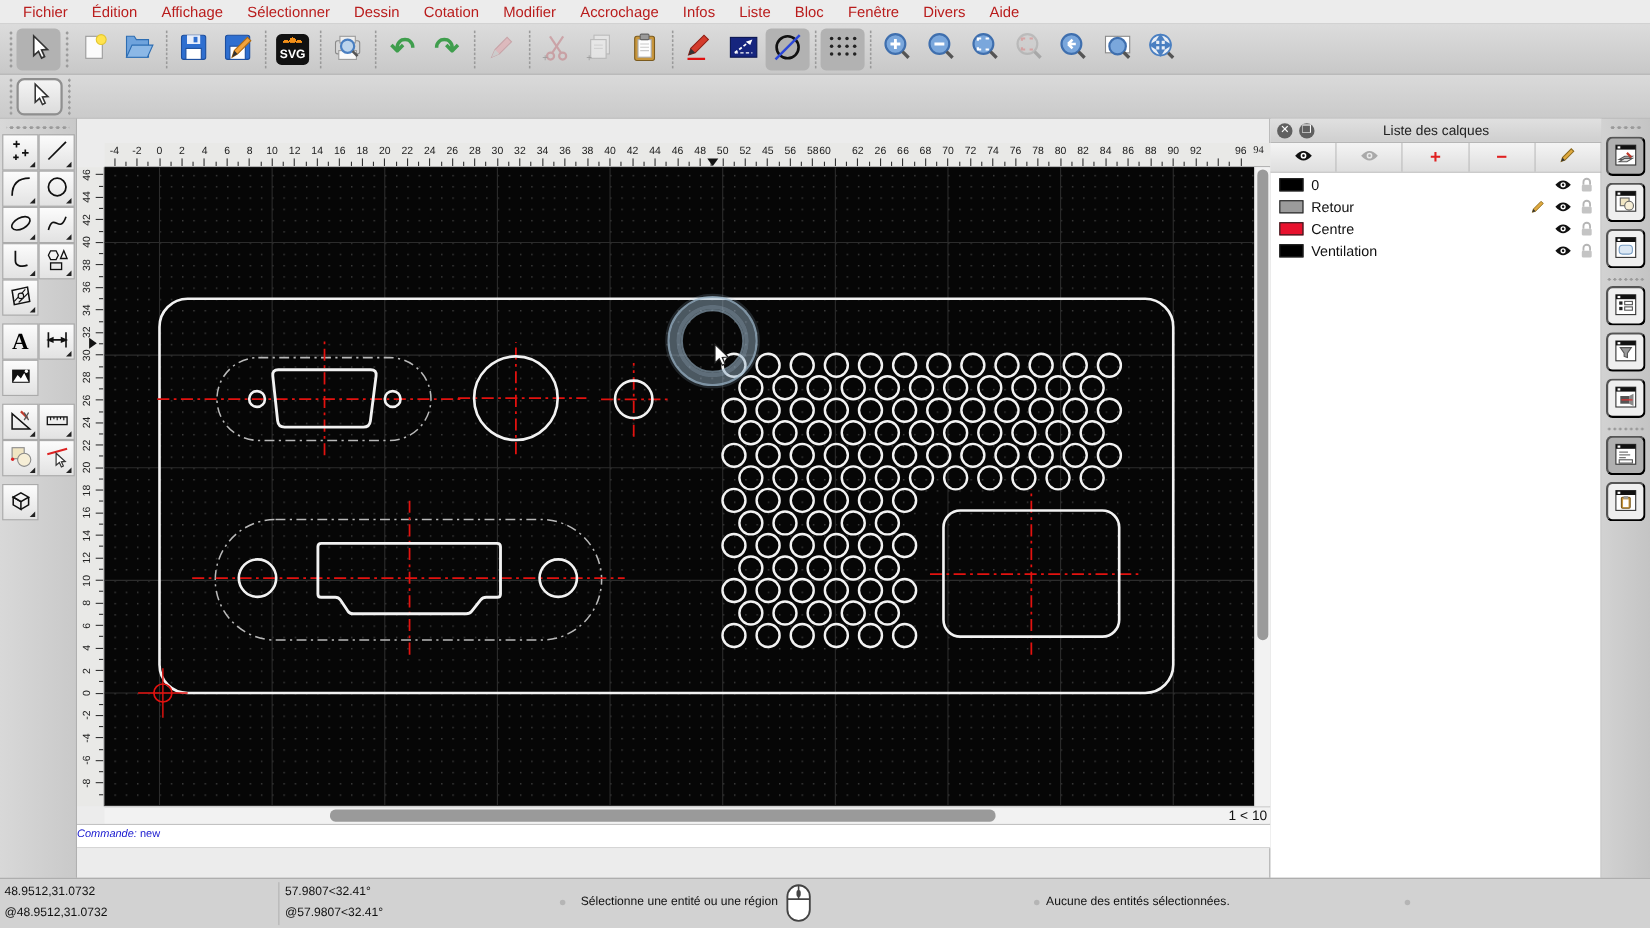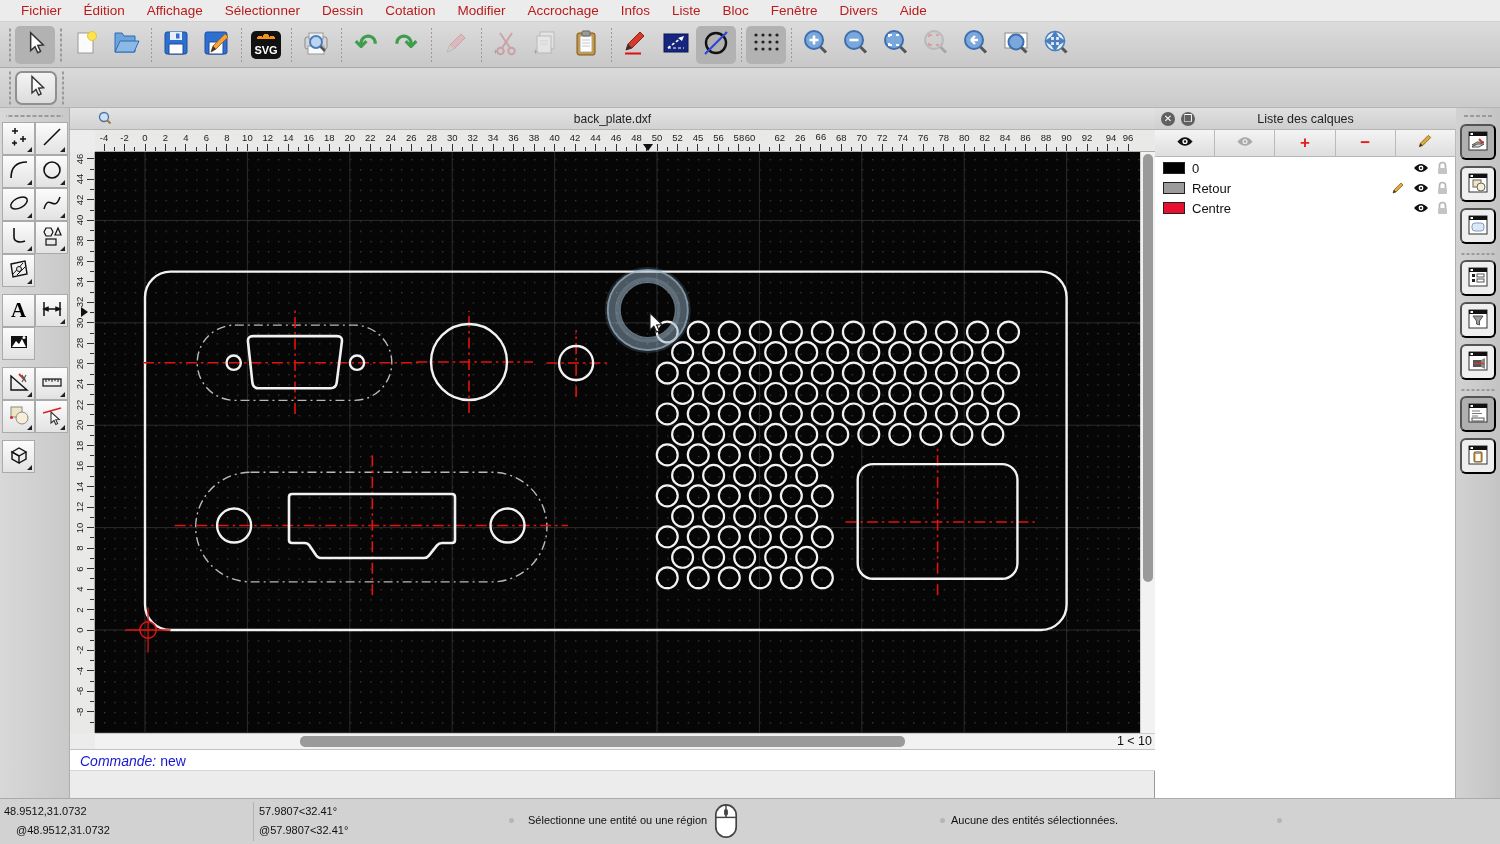--- a/index.html
+++ b/index.html
@@ -64,21 +64,21 @@
   .vlab { position:absolute; left:1px; width:16px; height:10px; font-size:9.5px; color:#222; transform:rotate(-90deg); text-align:center; }
   .vmark { position:absolute; left:11px; width:0; height:0; border-top:5px solid transparent; border-bottom:5px solid transparent; border-left:7px solid #111; }
   .canvas { position:absolute; left:25px; top:44px; width:1045px; height:581px; background:#060606; }
   .vscroll { position:absolute; left:1070px; top:44px; width:15px; height:581px; background:#f2f2f2; border-left:1px solid #ccc; }
   .vscroll .thumb { position:absolute; left:2px; top:2px; width:10px; height:428px; background:#9a9a9a; border-radius:5px; }
   .hscroll { position:absolute; left:25px; top:625px; width:1015px; height:16px; background:#f2f2f2; border-top:1px solid #ccc; }
   .hscroll .thumb { position:absolute; top:2px; left:205px; width:605px; height:11px; background:#9a9a9a; border-radius:5px; }
   .zoomlabel { position:absolute; left:1040px; top:625px; width:45px; height:16px; background:#f2f2f2; font-size:12.5px;
                text-align:right; padding-right:3px; color:#111; border-top:1px solid #ccc; }
   .cmdhist { position:absolute; left:0; top:641px; width:1085px; height:22px; background:#fff; border-top:1px solid #c2c2c2; border-bottom:1px solid #d5d5d5;
-             color:#1717cf; padding:3px 0 0 10px; font-size:14px; }
+             color:#1717cf; padding:3px 0 0 0; font-size:10px; }
   .cmdhist .it { font-style:italic; }
   .cmdrow { position:absolute; left:0; top:663px; width:1085px; height:27px; background:#e9e9e9; display:flex; align-items:center; padding-left:10px; }
   .cmdrow label { font-size:13px; color:#111; margin-right:6px; white-space:nowrap; }
   .cmdrow input { width:895px; height:20px; border:1px solid #9a9a9a; background:#fff; font-size:12px; padding:0 4px; }
   .cmdbtn { margin-left:8px; width:24px; height:21px; border:1px solid #9a9a9a; border-radius:4px; background:linear-gradient(#fafafa,#e4e4e4);
             display:flex; align-items:center; justify-content:center; }
 
   
   .layers { position:absolute; left:1155px; top:108px; width:301px; height:690px; background:#fff; border-right:1px solid #b0b0b0; }
   .lp-head { position:absolute; left:0; top:0; width:301px; height:22px; background:linear-gradient(#e0e0e0,#cfcfcf); border-bottom:1px solid #b6b6b6;
@@ -446,27 +446,20 @@
               <path d="M4,8 L11,4 L18,8 L11,12 Z"></path>
               <path d="M4,8 L4,15 L11,19 L11,12 Z"></path>
               <path d="M18,8 L18,15 L11,19"></path>
             </svg></span>
         </button>
       <div class="pal-empty"></div>
     </div>
   </div>
 
   <div class="docwin">
-    <div class="doc-titlebar">
-      <span class="doc-ticon"><svg width="14" height="14" viewBox="0 0 14 14">
-            <circle cx="6" cy="6" r="4.5" fill="#cfe0f0" stroke="#4a6fa5" stroke-width="1.3"></circle>
-            <line x1="9" y1="9" x2="12.5" y2="12.5" stroke="#9a7a3a" stroke-width="2"></line>
-          </svg></span>
-      <span>back_plate.dxf</span>
-    </div>
     <div class="hruler" id="hruler">
         <div class="htickL" style="left: 8.54px;"></div>
         <div class="hlab" style="left: 9.04px;">-4</div>
         <div class="htickS" style="left: 18.78px;"></div>
         <div class="htickL" style="left: 29.02px;"></div>
         <div class="hlab" style="left: 29.52px;">-2</div>
         <div class="htickS" style="left: 39.26px;"></div>
         <div class="htickL" style="left: 49.5px;"></div>
         <div class="hlab" style="left: 50px;">0</div>
         <div class="htickS" style="left: 59.74px;"></div>
@@ -602,21 +595,21 @@
         <div class="htickL" style="left: 950.62px;"></div>
         <div class="hlab" style="left: 951.12px;">88</div>
         <div class="htickS" style="left: 960.86px;"></div>
         <div class="htickL" style="left: 971.1px;"></div>
         <div class="hlab" style="left: 971.6px;">90</div>
         <div class="htickS" style="left: 981.34px;"></div>
         <div class="htickL" style="left: 991.58px;"></div>
         <div class="hlab" style="left: 992.08px;">92</div>
         <div class="htickS" style="left: 1001.82px;"></div>
         <div class="htickL" style="left: 1012.06px;"></div>
-        <div class="hlab" style="left: 1016px;">94</div>
+        <div class="hlab" style="left: 1049px; font-family: Liberation Serif, serif;">94</div>
         <div class="htickS" style="left: 1022.3px;"></div>
         <div class="htickL" style="left: 1032.54px;"></div>
         <div class="hlab" style="left: 1033.04px;">96</div>
         <div class="hmark" style="left: 547.784px;"></div>
       </div>
     <div class="vruler" id="vruler">
         <div class="vtickS" style="top: 569.66px;"></div>
         <div class="vtickL" style="top: 559.42px;"></div>
         <div class="vlab" style="top: 554.92px;">-8</div>
         <div class="vtickS" style="top: 549.18px;"></div>
@@ -965,20 +958,37 @@
               <circle cx="8" cy="6" r="1.1" fill="#111"></circle>
             </svg>
           </span>
           <span class="ic">
             <svg width="11" height="14" viewBox="0 0 11 14">
               <path d="M2.5,7 V4.5 a3,3 0 0 1 6,0 V7" fill="none" stroke="#b5b5b5" stroke-width="1.7"></path>
               <rect x="1" y="7" width="9" height="6" rx="1" fill="#c4c4c4"></rect>
             </svg>
           </span>
         </div>
+        <div class="lrow">
+          <span class="lswatch" style="background: rgb(0, 0, 0);"></span>
+          <span class="lname">Ventilation</span>
+          <span class="ic">
+            <svg width="16" height="12" viewBox="0 0 16 12">
+              <path d="M1,6 Q8,-2 15,6 Q8,14 1,6Z" fill="#111"></path>
+              <circle cx="8" cy="6" r="2.4" fill="#fff"></circle>
+              <circle cx="8" cy="6" r="1.1" fill="#111"></circle>
+            </svg>
+          </span>
+          <span class="ic">
+            <svg width="11" height="14" viewBox="0 0 11 14">
+              <path d="M2.5,7 V4.5 a3,3 0 0 1 6,0 V7" fill="none" stroke="#b5b5b5" stroke-width="1.7"></path>
+              <rect x="1" y="7" width="9" height="6" rx="1" fill="#c4c4c4"></rect>
+            </svg>
+          </span>
+        </div>
       </div>
   </div>
 
   <div class="dock" id="dock">
     <div class="pal-handle"></div>
   <button class="dbtn on">
         <span><svg width="26" height="24" viewBox="0 0 26 24">
             <rect x="4" y="3" width="18" height="18" fill="#fff" stroke="#333"></rect>
             <rect x="4" y="3" width="18" height="4" fill="#111"></rect>
             <rect x="5.5" y="4" width="2.5" height="2" fill="#fff"></rect>
@@ -1053,21 +1063,21 @@
             <rect x="5.5" y="4" width="2.5" height="2" fill="#fff"></rect>
             <rect x="9" y="9" width="8" height="10" rx="1" fill="#c8963c" stroke="#7a5a1e"></rect>
             <rect x="10.5" y="11" width="5" height="7" fill="#fdfdfd"></rect>
             <rect x="11" y="8" width="4" height="2.5" fill="#9a9a9a"></rect>
           </svg></span>
       </button>
     </div>
 
   <div class="statusbar">
     <span class="t" style="left:4px;top:6px">48.9512,31.0732</span>
-    <span class="t" style="left:16px;top:25px">@48.9512,31.0732</span>
+    <span class="t" style="left:4px;top:25px">@48.9512,31.0732</span>
     <div class="st-div" style="left:253px"></div>
     <span class="t" style="left:259px;top:6px">57.9807&lt;32.41°</span>
     <span class="t" style="left:259px;top:25px">@57.9807&lt;32.41°</span>
     <span class="st-dot" style="left:509px;top:19px"></span>
     <span class="t" style="left:528px;top:15px">Sélectionne une entité ou une région</span>
     <span class="t" style="left:714px;top:4px"><svg width="24" height="36" viewBox="0 0 20 30">
           <rect x="1.5" y="1.5" width="17" height="27" rx="8.5" fill="#fff" stroke="#444" stroke-width="1.4"></rect>
           <line x1="10" y1="1.5" x2="10" y2="12" stroke="#444" stroke-width="1.2"></line>
           <line x1="1.5" y1="12" x2="18.5" y2="12" stroke="#444" stroke-width="1.2"></line>
           <rect x="8.4" y="5" width="3.2" height="5.5" rx="1.6" fill="#444"></rect>

